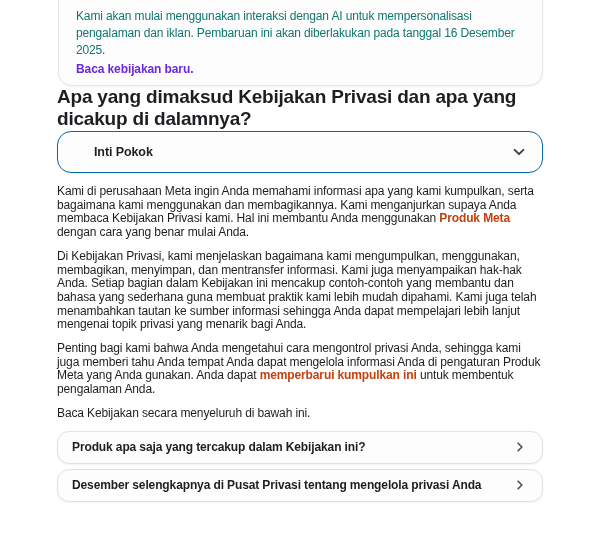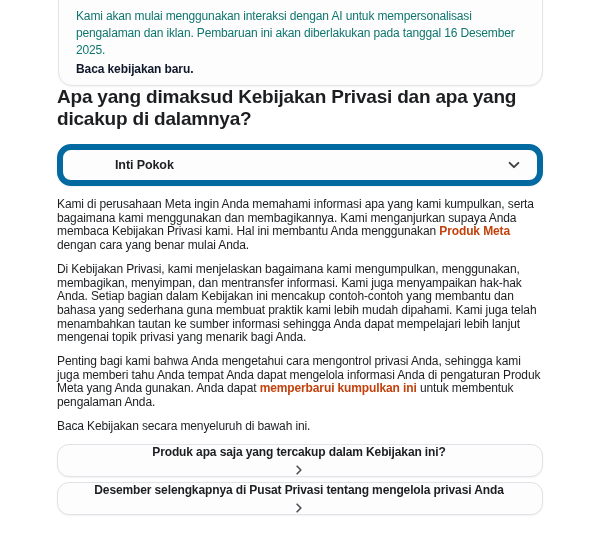--- a/index.html
+++ b/index.html
@@ -29,66 +29,66 @@
     line-height: 17px;
     letter-spacing: -0.15px;
     color: #0f766e;
     max-width: 452px;
   }
   .banner-card .banner-link {
     display: inline-block;
     margin-top: 1px;
     font-size: 12px;
     font-weight: bold;
-    color: #0f172a;
+    color: #6d28d9;
     text-decoration: none;
     letter-spacing: -0.1px;
   }
 
   
   .main {
     position: absolute;
     left: 57px;
     top: 86px;
     width: 486px;
   }
   h1.page-title {
     font-size: 19px;
     font-weight: bold;
     line-height: 22px;
     letter-spacing: -0.2px;
     color: #1c1e21;
     width: 505px;
-    margin-bottom: 14px;
+    margin-bottom: 1px;
   }
   .meta-row {
     font-size: 12px;
     letter-spacing: -0.1px;
     color: #8a8d91;
     margin-bottom: 16px;
     white-space: nowrap;
   }
   .meta-row .sep { color: #7a7d82; font-weight: bold; margin: 0 4px; }
   .meta-row a {
     color: #0b5bc0;
     font-weight: bold;
     text-decoration: none;
   }
 
   
   .keypoints-box {
     height: 42px;
-    border: 6px solid #0369a1;
+    border: 1px solid #0369a1;
     border-radius: 14px;
     background: #fdfdfe;
     box-shadow: 0 1px 2px rgba(0,0,0,0.05);
     display: flex;
     align-items: center;
     justify-content: space-between;
-    padding: 0 16px 0 52px;
+    padding: 0 16px 0 36px;
     margin-bottom: 12px;
     cursor: pointer;
   }
   .keypoints-box .kp-label {
     font-size: 12.5px;
     font-weight: bold;
     letter-spacing: -0.1px;
     color: #1c1e21;
   }
   .chev { display: inline-flex; color: #3e4042; }
@@ -114,21 +114,20 @@
     border: 1px solid #dfe2e6;
     border-radius: 12px;
     background: #fdfdfe;
     box-shadow: 0 1px 2px rgba(0,0,0,0.05);
     display: flex;
     align-items: center;
     justify-content: space-between;
     padding: 0 16px 0 14px;
     margin-bottom: 5px;
     cursor: pointer;
-    flex-direction: column;
   }
   .acc-item .acc-label {
     font-size: 12px;
     font-weight: bold;
     letter-spacing: -0.12px;
     color: #1c1e21;
   }
   .acc-chev { color: #4b4f54; }
 </style>
 </head>

